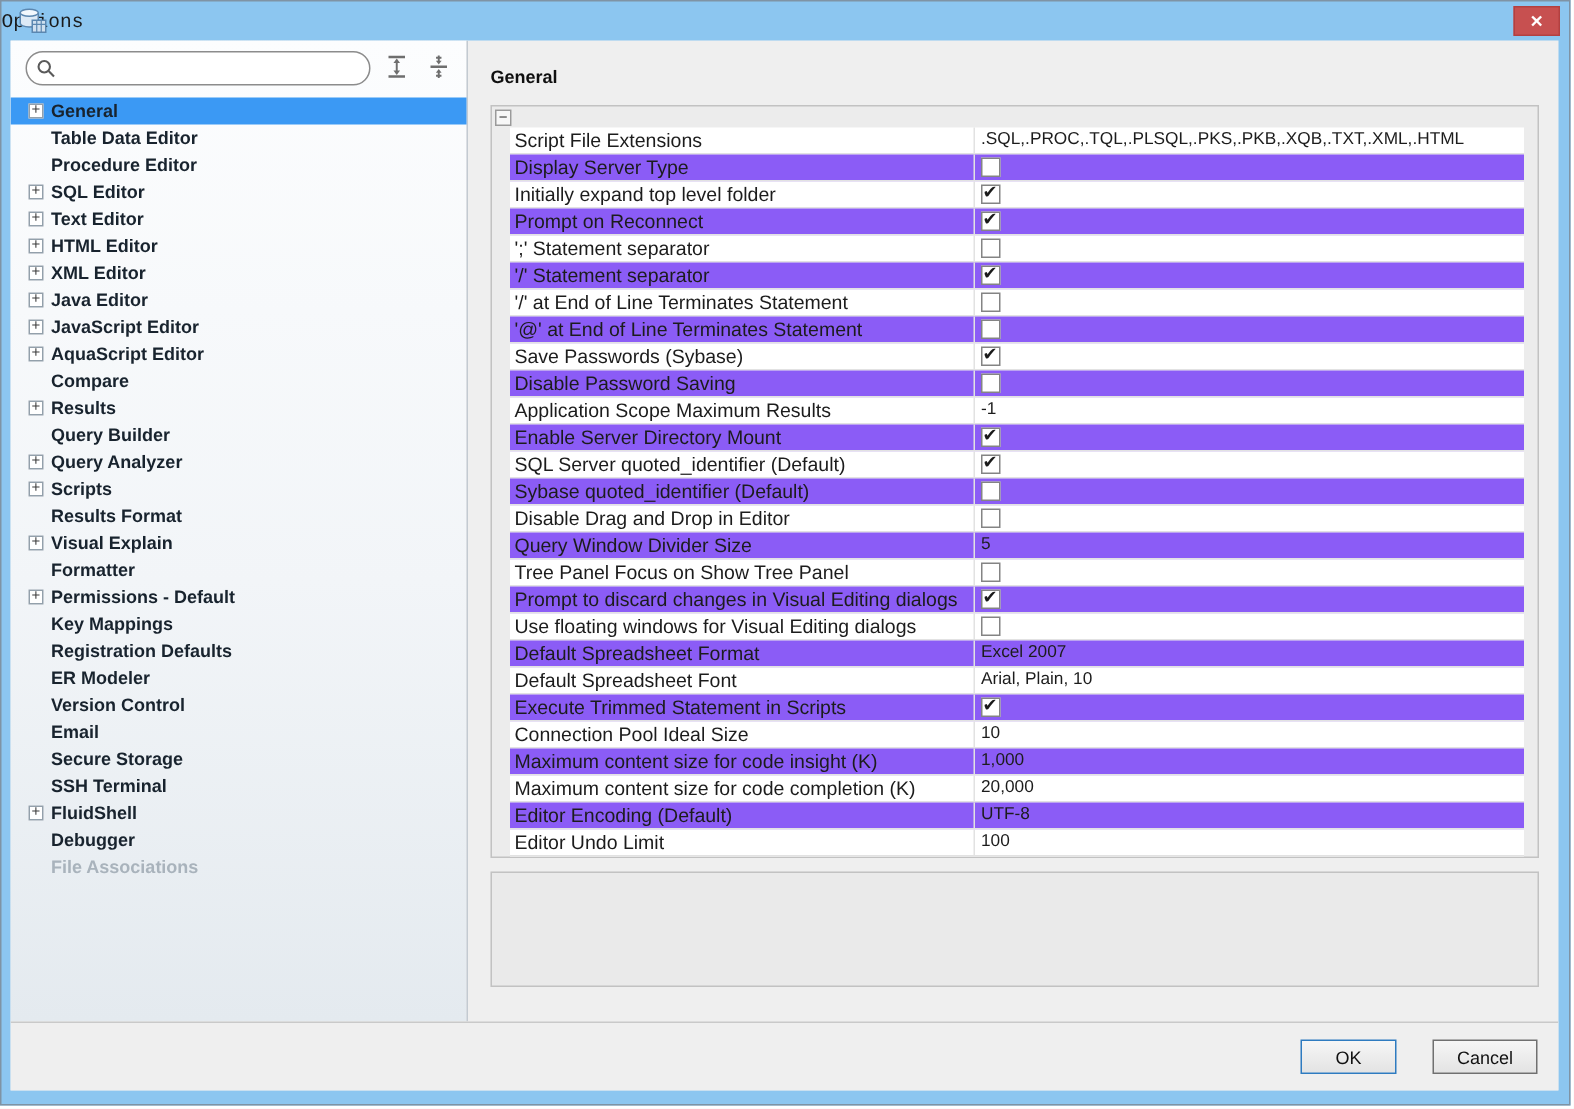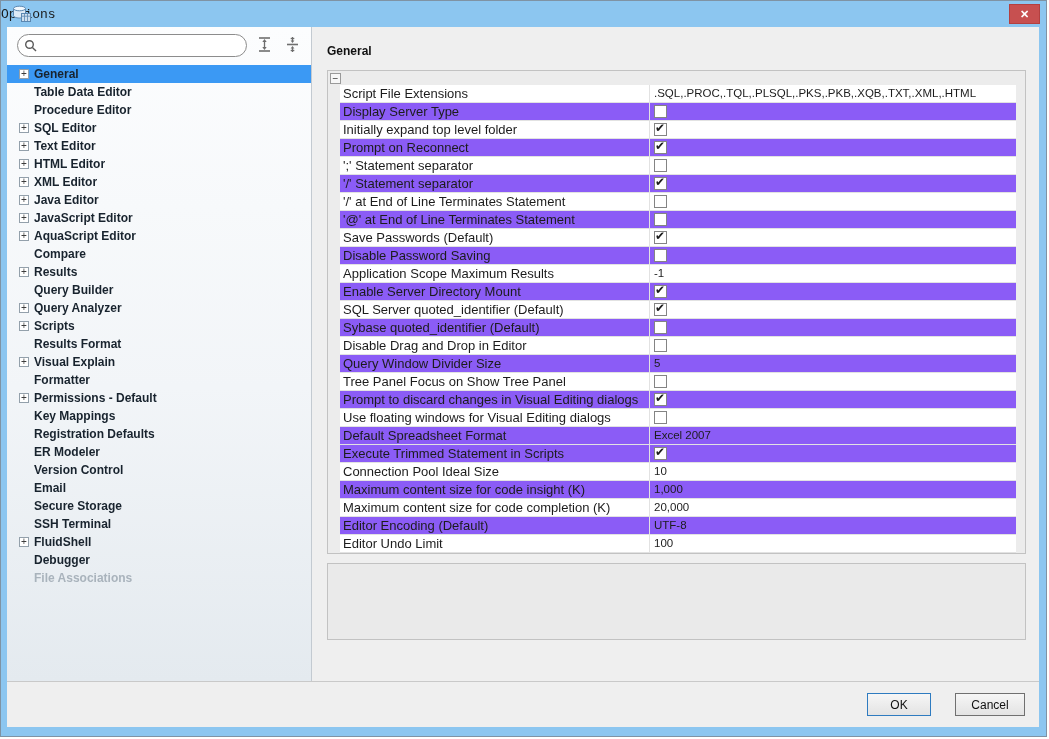--- a/index.html
+++ b/index.html
@@ -290,21 +290,21 @@
               </div>
               <div class="srow">
                 <div class="scell-label">'/' at End of Line Terminates Statement</div>
                 <div class="scell-value"><span class="checkbox"></span></div>
               </div>
               <div class="srow alt">
                 <div class="scell-label">'@' at End of Line Terminates Statement</div>
                 <div class="scell-value"><span class="checkbox"></span></div>
               </div>
               <div class="srow">
-                <div class="scell-label">Save Passwords (Default)</div>
+                <div class="scell-label">Save Passwords (Sybase)</div>
                 <div class="scell-value"><span class="checkbox"><span class="check">✔</span></span></div>
               </div>
               <div class="srow alt">
                 <div class="scell-label">Disable Password Saving</div>
                 <div class="scell-value"><span class="checkbox"></span></div>
               </div>
               <div class="srow">
                 <div class="scell-label">Application Scope Maximum Results</div>
                 <div class="scell-value">-1</div>
               </div>
@@ -336,20 +336,24 @@
                 <div class="scell-label">Prompt to discard changes in Visual Editing dialogs</div>
                 <div class="scell-value"><span class="checkbox"><span class="check">✔</span></span></div>
               </div>
               <div class="srow">
                 <div class="scell-label">Use floating windows for Visual Editing dialogs</div>
                 <div class="scell-value"><span class="checkbox"></span></div>
               </div>
               <div class="srow alt">
                 <div class="scell-label">Default Spreadsheet Format</div>
                 <div class="scell-value">Excel 2007</div>
+              </div>
+              <div class="srow">
+                <div class="scell-label">Default Spreadsheet Font</div>
+                <div class="scell-value">Arial, Plain, 10</div>
               </div>
               <div class="srow alt">
                 <div class="scell-label">Execute Trimmed Statement in Scripts</div>
                 <div class="scell-value"><span class="checkbox"><span class="check">✔</span></span></div>
               </div>
               <div class="srow">
                 <div class="scell-label">Connection Pool Ideal Size</div>
                 <div class="scell-value">10</div>
               </div>
               <div class="srow alt">

